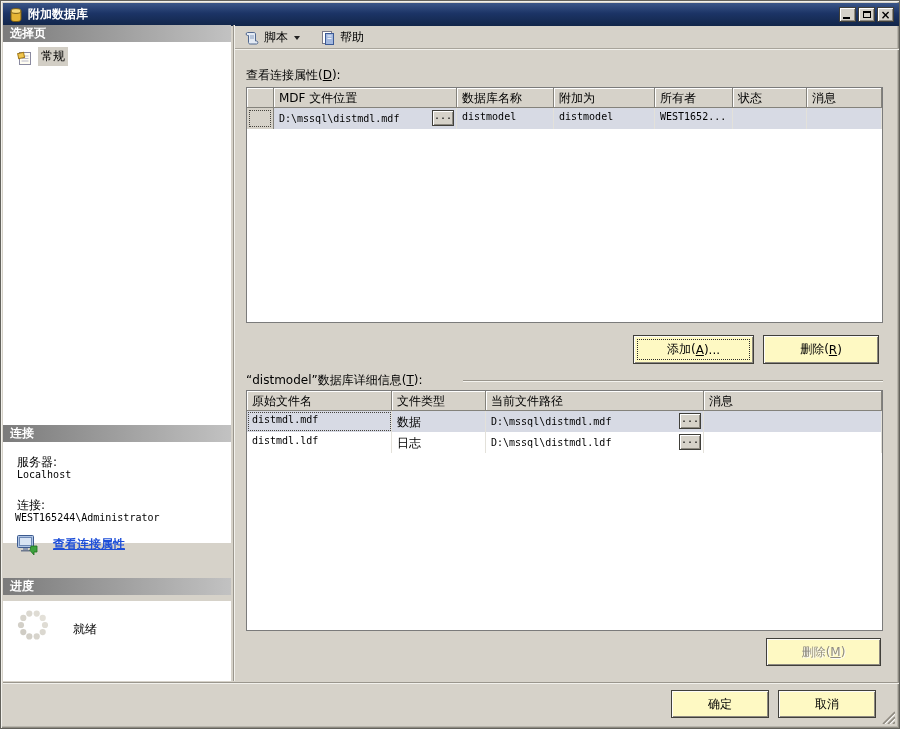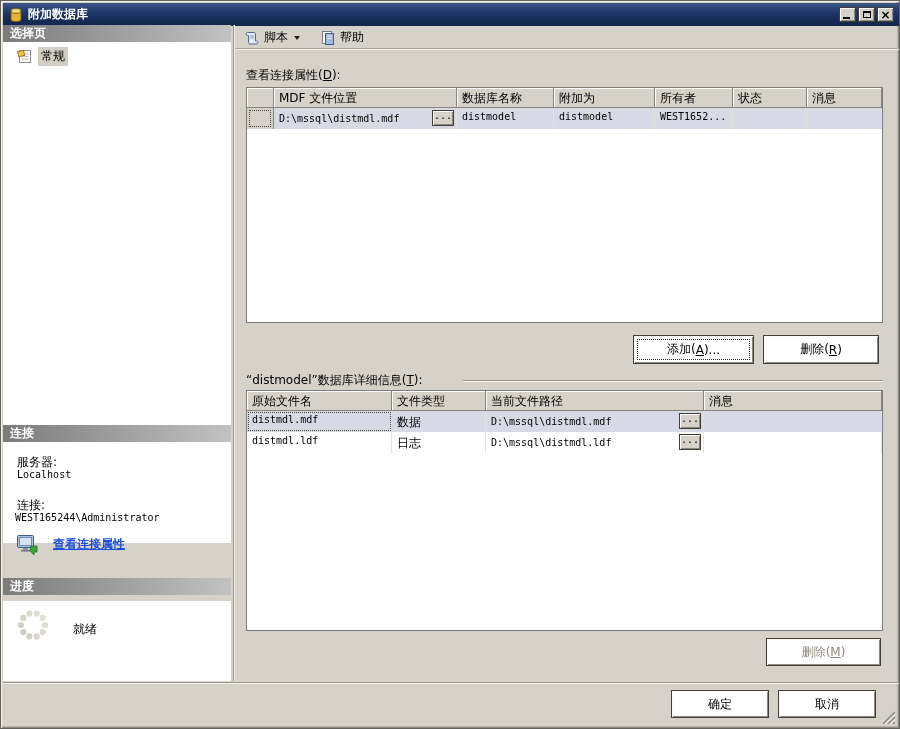--- a/index.html
+++ b/index.html
@@ -26,21 +26,21 @@
 
   
   .shead { position:absolute; left:2px; width:228px; height:17px; line-height:17px;
            padding-left:7px; color:#fff; font-weight:bold;
            background:linear-gradient(90deg,#7b7b7b,#c2c2c2); }
   .spanel { position:absolute; left:2px; width:228px; background:#fff; }
   #h-pages { top:24px; } #p-pages { top:41px; height:383px; }
   #h-conn  { top:424px; } #p-conn { top:441px; height:101px; }
   #h-prog  { top:577px; } #p-prog { top:600px; height:80px; }
 
-  .general-item { position:absolute; left:14px; top:5px; display:flex; align-items:center; gap:5px; }
+  .general-item { position:absolute; left:14px; top:5px; display:flex; align-items:flex-end; gap:5px; }
   .general-item .glabel { background:#d2cec5; padding:1px 3px; }
 
   .mono { font-family:"DejaVu Sans Mono", monospace; font-size:10px; }
   .slabel { position:absolute; left:14px; }
   .link-row { position:absolute; left:13px; top:530px; display:flex; align-items:center; gap:12px; }
   .link { color:#1d4ed8; font-weight:bold; text-decoration:underline; cursor:pointer; }
   .status-row { position:absolute; left:12px; top:6px; display:flex; align-items:center; gap:22px; }
   .status-row .stext { margin-top:8px; }
 
   .vdivider { position:absolute; left:232px; top:24px; width:1px; height:656px;
@@ -78,21 +78,21 @@
             font:10px "DejaVu Sans Mono", monospace; line-height:10px; text-align:center; cursor:pointer; }
 
   
   .c1-0{width:27px;flex:none;} .c1-1{width:183px;flex:none;} .c1-2{width:97px;flex:none;}
   .c1-3{width:101px;flex:none;} .c1-4{width:78px;flex:none;} .c1-5{width:74px;flex:none;}
   .c1-6{flex:1;}
   
   .c2-0{width:145px;flex:none;} .c2-1{width:94px;flex:none;} .c2-2{width:218px;flex:none;} .c2-3{flex:1;}
 
   
-  .btn { position:absolute; background:#ffffff; border:1px solid #403f3a;
+  .btn { position:absolute; background:#fef9c3; border:1px solid #403f3a;
          box-shadow: inset 1px 1px 0 #fcfbf8, inset -1px -1px 0 #8e8a81;
          font-family:"DejaVu Sans", sans-serif; font-size:12px; text-align:center; cursor:pointer; }
   .btn .inner { position:absolute; inset:3px; display:flex; align-items:center; justify-content:center; }
   .btn.focused .inner { border:1px dotted #2e2d29; }
   .btn.disabled { color:#8e8a81; text-shadow:1px 1px 0 #fbfaf6; cursor:default; }
 
   #btn-add { left:632px; top:334px; width:121px; height:29px; }
   #btn-remove { left:762px; top:334px; width:116px; height:29px; }
   #btn-remove-file { left:765px; top:637px; width:115px; height:28px; }
   #btn-ok { left:670px; top:689px; width:98px; height:28px; }

